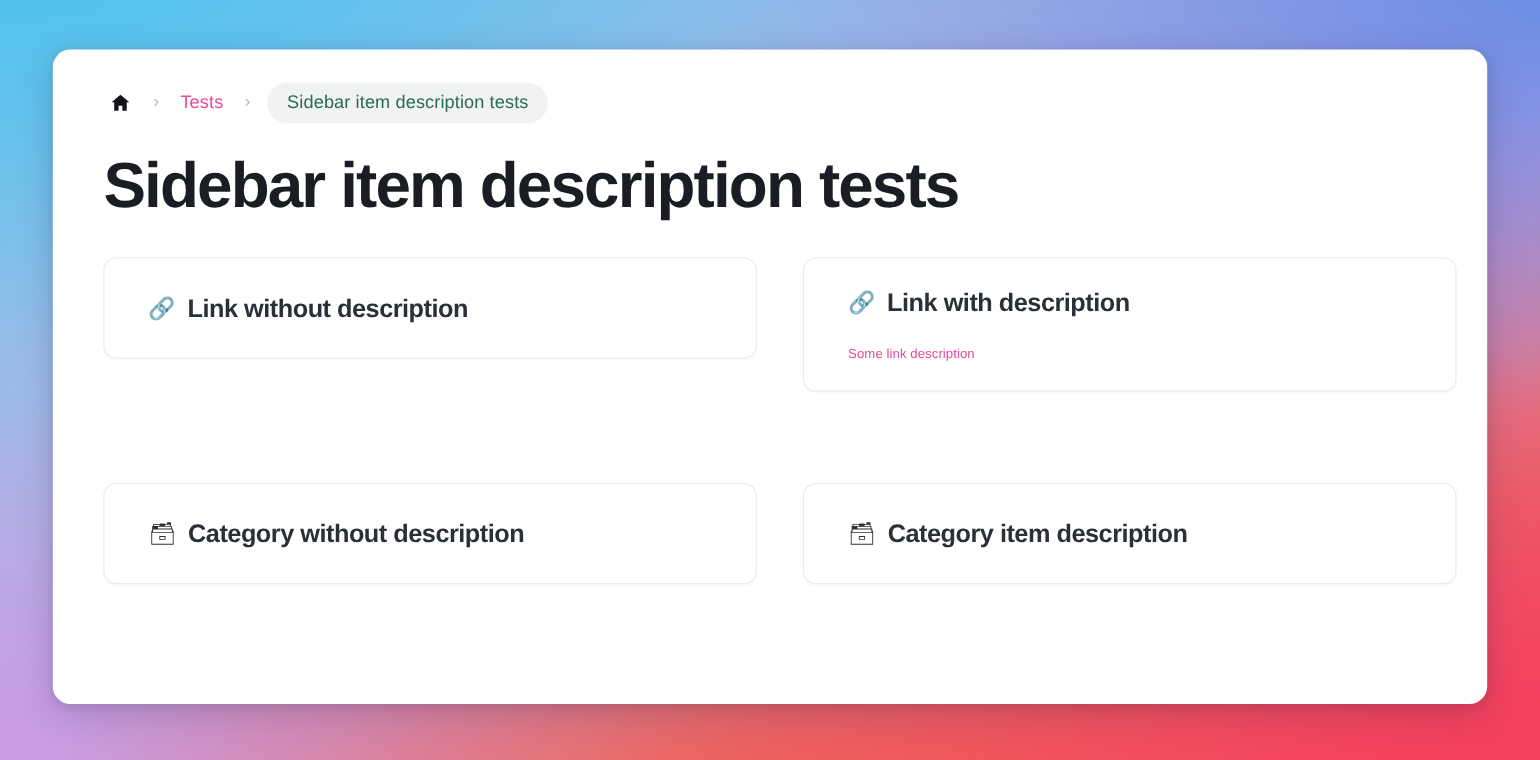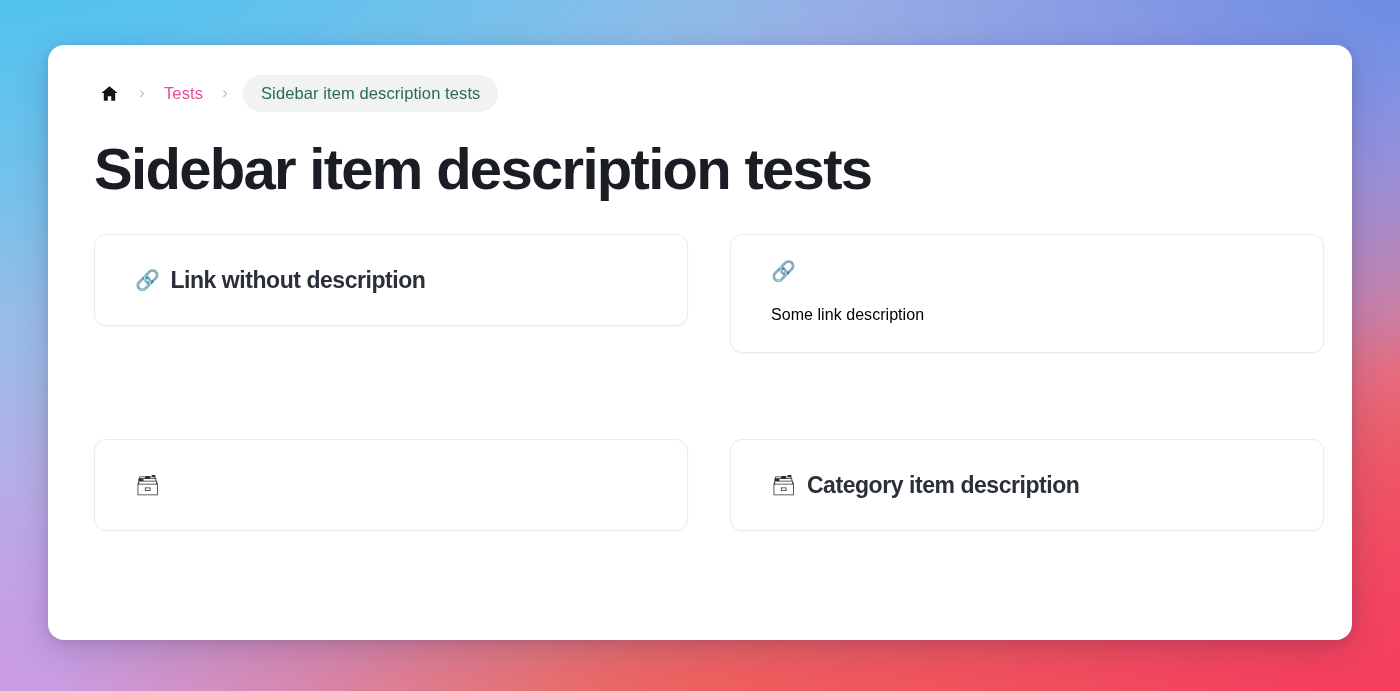--- a/index.html
+++ b/index.html
@@ -138,22 +138,22 @@
   .card-emoji {
     font-family: "DejaVu Sans", sans-serif;
     font-size: 20px;
     line-height: 1;
     font-weight: 400;
     display: inline-block;
     flex: 0 0 auto;
   }
 
   .card-desc {
-    font-size: 16px;
-    color: #000000;
+    font-size: 12px;
+    color: #ec4899;
     letter-spacing: 0.05px;
     margin-top: 24px;
     line-height: 1.3;
     white-space: nowrap;
   }
 </style>
 </head>
 <body>
 
 <div class="panel">
@@ -182,29 +182,31 @@
           <span class="card-emoji">🔗</span>
           <span>Link without description</span>
         </div>
       </div>
     </div>
 
     <div class="grid-cell">
       <div class="card">
         <div class="card-heading">
           <span class="card-emoji">🔗</span>
+          <span>Link with description</span>
         </div>
         <div class="card-desc">Some link description</div>
       </div>
     </div>
 
     <div class="grid-cell">
       <div class="card">
         <div class="card-heading">
           <span class="card-emoji">🗃</span>
+          <span>Category without description</span>
         </div>
       </div>
     </div>
 
     <div class="grid-cell">
       <div class="card">
         <div class="card-heading">
           <span class="card-emoji">🗃</span>
           <span>Category item description</span>
         </div>

